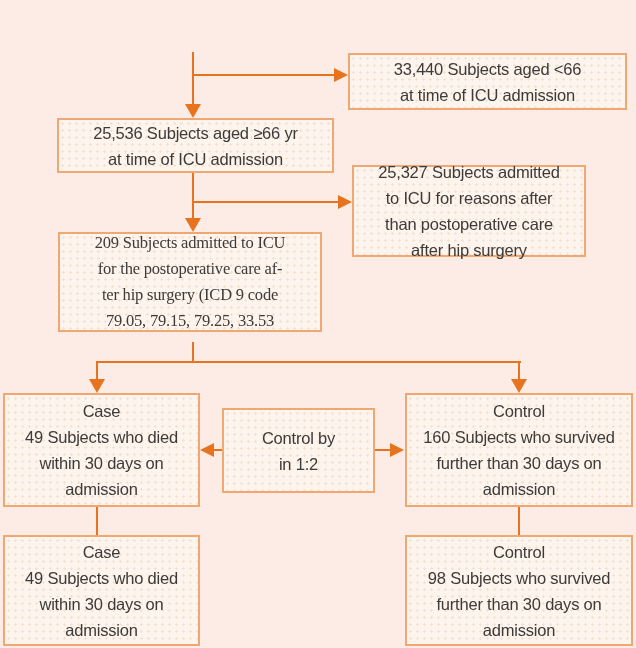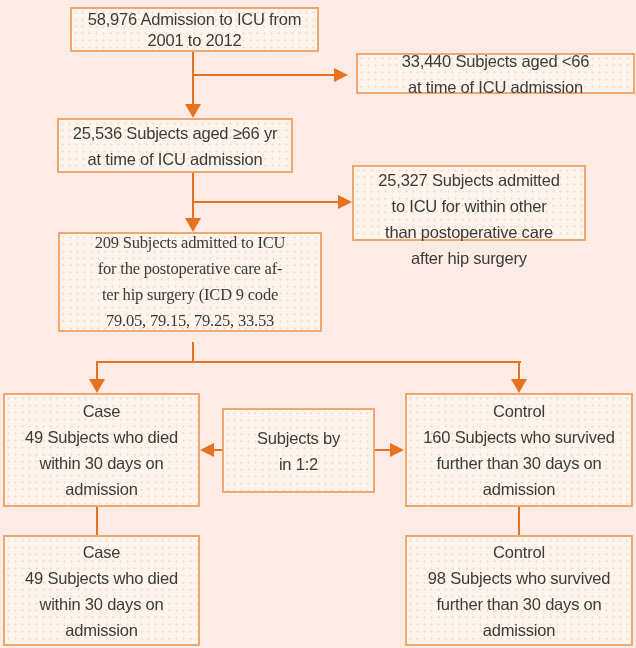--- a/index.html
+++ b/index.html
@@ -12,23 +12,23 @@
   .box{
     position:absolute;box-sizing:border-box;
     border:2px solid var(--border,#f0a873);
     background-color:var(--boxfill,#fdf4ed);
     background-image:radial-gradient(var(--dot,#f3e2d2) 1px, transparent 1.3px);
     background-size:7px 7px;
     display:flex;flex-direction:column;justify-content:center;align-items:center;
     text-align:center;font-size:16.5px;line-height:26px;letter-spacing:-0.2px;
   }
   #box-icu-admissions{left:70px;top:7px;width:249px;height:45px;line-height:21px;}
-  #box-excluded-age{left:348px;top:53px;width:279px;height:41px;margin-left:8px;}
-  #box-aged-66{left:57px;top:118px;width:236px;height:55px;}
-  #box-excluded-reason{left:352px;top:165px;width:234px;height:76px;justify-content:space-between;}
+  #box-excluded-age{left:348px;top:53px;width:279px;height:57px;}
+  #box-aged-66{left:57px;top:118px;width:277px;height:55px;}
+  #box-excluded-reason{left:352px;top:165px;width:234px;height:92px;}
   #box-postop-hip{left:58px;top:232px;width:264px;height:100px;font-family:Liberation Serif, serif;}
   #box-case-all{left:3px;top:393px;width:197px;height:114px;}
   #box-matching{left:222px;top:408px;width:153px;height:85px;}
   #box-control-all{left:405px;top:393px;width:228px;height:114px;}
   #box-case-matched{left:3px;top:535px;width:197px;height:111px;}
   #box-control-matched{left:405px;top:535px;width:228px;height:111px;}
   .v{position:absolute;width:2px;background:var(--arrow,#e8731f);}
   .h{position:absolute;height:2px;background:var(--arrow,#e8731f);}
   .tri-down{position:absolute;width:0;height:0;
     border-left:8px solid transparent;border-right:8px solid transparent;
@@ -38,58 +38,54 @@
     border-left:14px solid var(--arrow,#e8731f);}
   .tri-left{position:absolute;width:0;height:0;
     border-top:7px solid transparent;border-bottom:7px solid transparent;
     border-right:14px solid var(--arrow,#e8731f);}
 </style>
 </head>
 <body>
 
 <div class="canvas">
 
-  <div class="box" id="box-icu-admissions">
-    <div>58,976 Admission to ICU from</div>
-    <div>2001 to 2012</div>
-  </div>
 
   <div class="box" id="box-excluded-age">
     <div>33,440 Subjects aged &lt;66</div>
     <div>at time of ICU admission</div>
   </div>
 
   <div class="box" id="box-aged-66">
     <div>25,536 Subjects aged ≥66 yr</div>
     <div>at time of ICU admission</div>
   </div>
 
   <div class="box" id="box-excluded-reason">
     <div>25,327 Subjects admitted</div>
-    <div>to ICU for within other</div>
+    <div>to ICU for reasons after</div>
     <div>than postoperative care</div>
     <div>after hip surgery</div>
   </div>
 
   <div class="box" id="box-postop-hip">
     <div>209 Subjects admitted to ICU</div>
     <div>for the postoperative care af-</div>
     <div>ter hip surgery (ICD 9 code</div>
     <div>79.05, 79.15, 79.25, 33.53</div>
   </div>
 
   <div class="box" id="box-case-all">
     <div>Case</div>
     <div>49 Subjects who died</div>
     <div>within 30 days on</div>
     <div>admission</div>
   </div>
 
   <div class="box" id="box-matching">
-    <div>Subjects by</div>
+    <div>Control by</div>
     <div>in 1:2</div>
   </div>
 
   <div class="box" id="box-control-all">
     <div>Control</div>
     <div>160 Subjects who survived</div>
     <div>further than 30 days on</div>
     <div>admission</div>
   </div>
 

